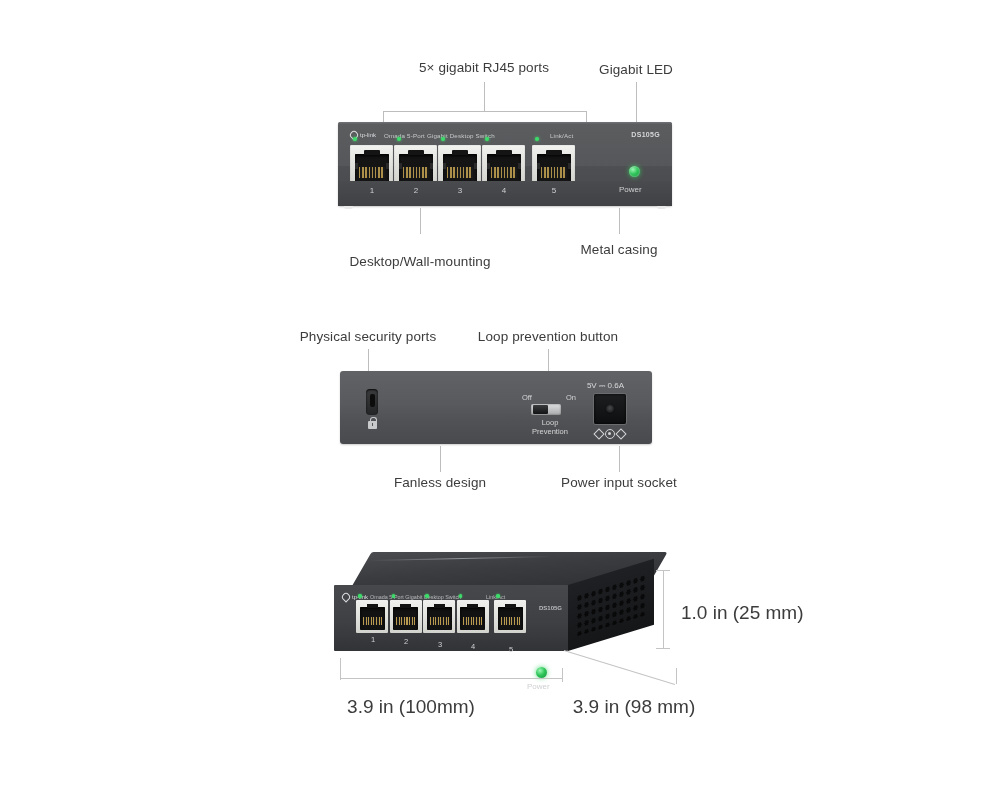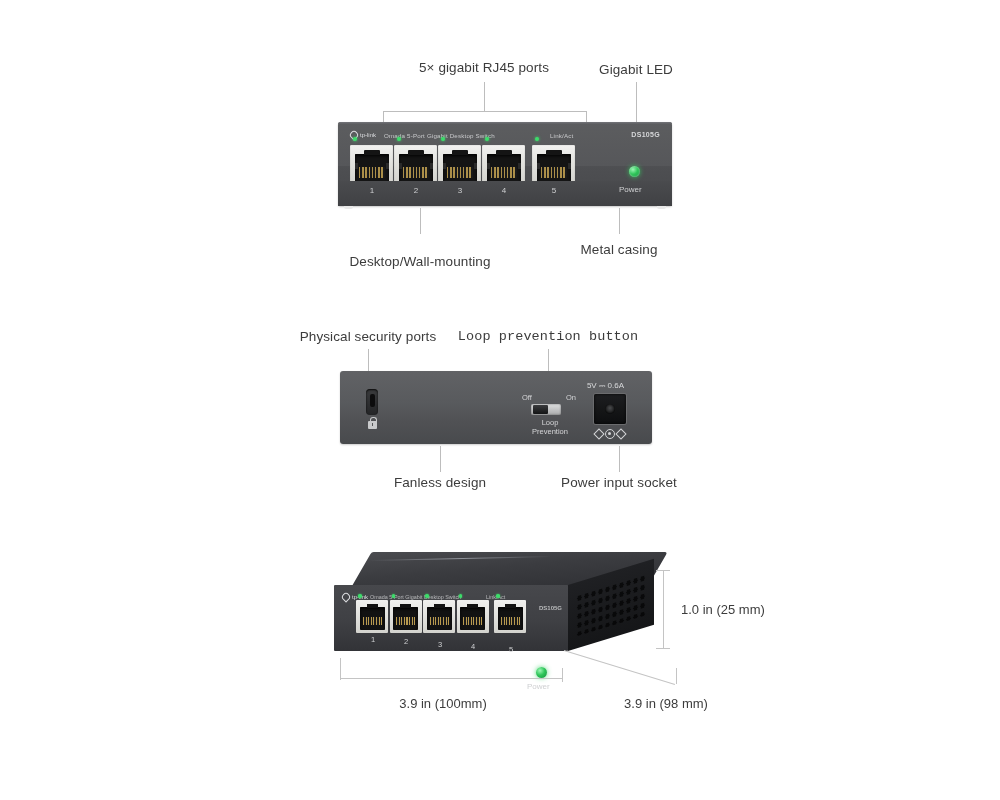--- a/index.html
+++ b/index.html
@@ -308,23 +308,23 @@
   }
   .iso-powerlabel {
     position:absolute; left:193px; top:97px; color:#cfd0d2; font-size:8px;
   }
 
   .dimline { position:absolute; background:#c4c4c4; }
   .dimline.v { width:1px; }
   .dimline.h { height:1px; }
   .dimtick { position:absolute; background:#c4c4c4; }
   .dimlabel {
-    position:absolute; font-size:13px; color:#3c3c3c; white-space:nowrap;
-  }
-  .dimlabel.center { transform:translateX(-50%);margin-left:32px; }
+    position:absolute; font-size:19px; color:#3c3c3c; white-space:nowrap;
+  }
+  .dimlabel.center { transform:translateX(-50%); }
 </style>
 </head>
 <body>
 
 <div class="stage">
 
   <div>
 
     <div class="callout center" style="left:484px; top:60px;">5× gigabit RJ45 ports</div>
     <div class="callout center" style="left:636px; top:62px;">Gigabit LED</div>
@@ -408,21 +408,21 @@
     <div class="lead v" style="left:420px; top:208px; height:26px;"></div>
     <div class="lead v" style="left:619px; top:208px; height:26px;"></div>
 
     <div class="callout center" style="left:420px; top:242px;margin-top:12px;">Desktop/Wall-mounting</div>
     <div class="callout center" style="left:619px; top:242px;">Metal casing</div>
   </div>
 
   <div>
 
     <div class="callout center" style="left:368px; top:329px;">Physical security ports</div>
-    <div class="callout center" style="left:548px; top:329px;font-family:Liberation Mono, monospace;">Loop prevention button</div>
+    <div class="callout center" style="left:548px; top:329px;">Loop prevention button</div>
 
     <div class="lead v" style="left:368px; top:349px; height:44px;"></div>
     <div class="lead v" style="left:548px; top:349px; height:56px;"></div>
 
     <div class="rear">
       <div class="lockslot"></div>
       <div class="lockicon"></div>
 
       <div class="switchwrap">
         <div class="swlabels">

